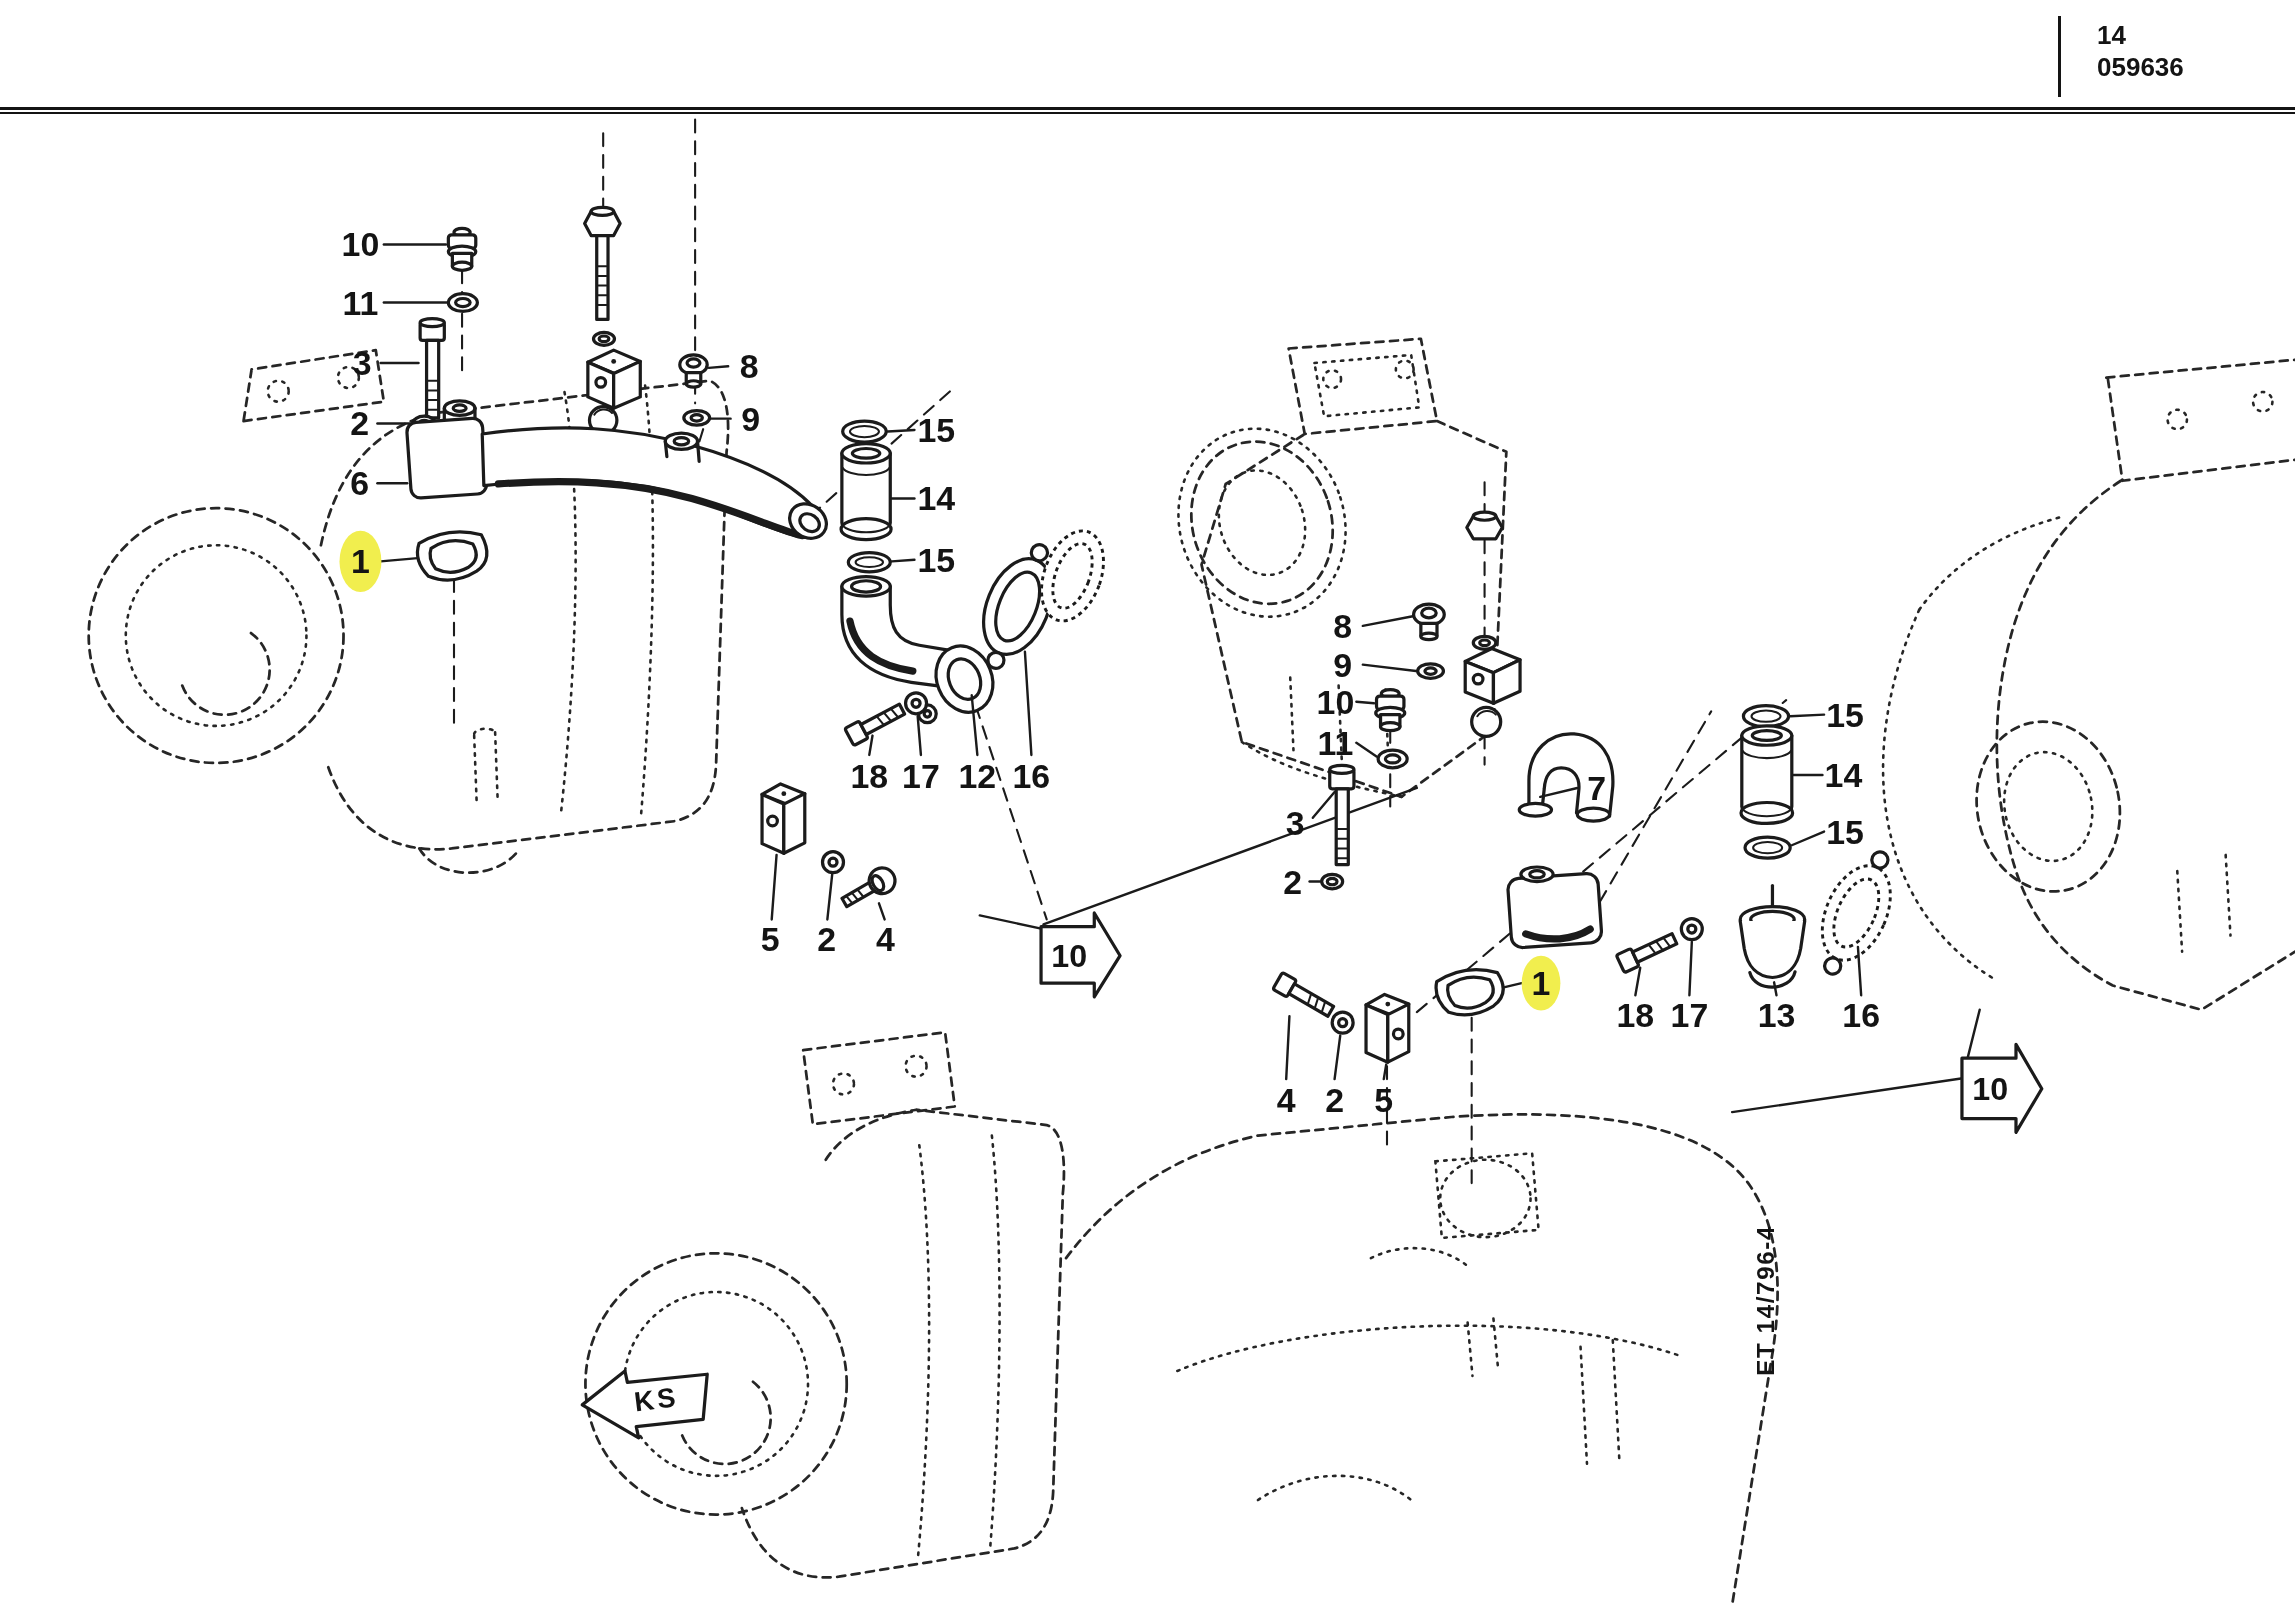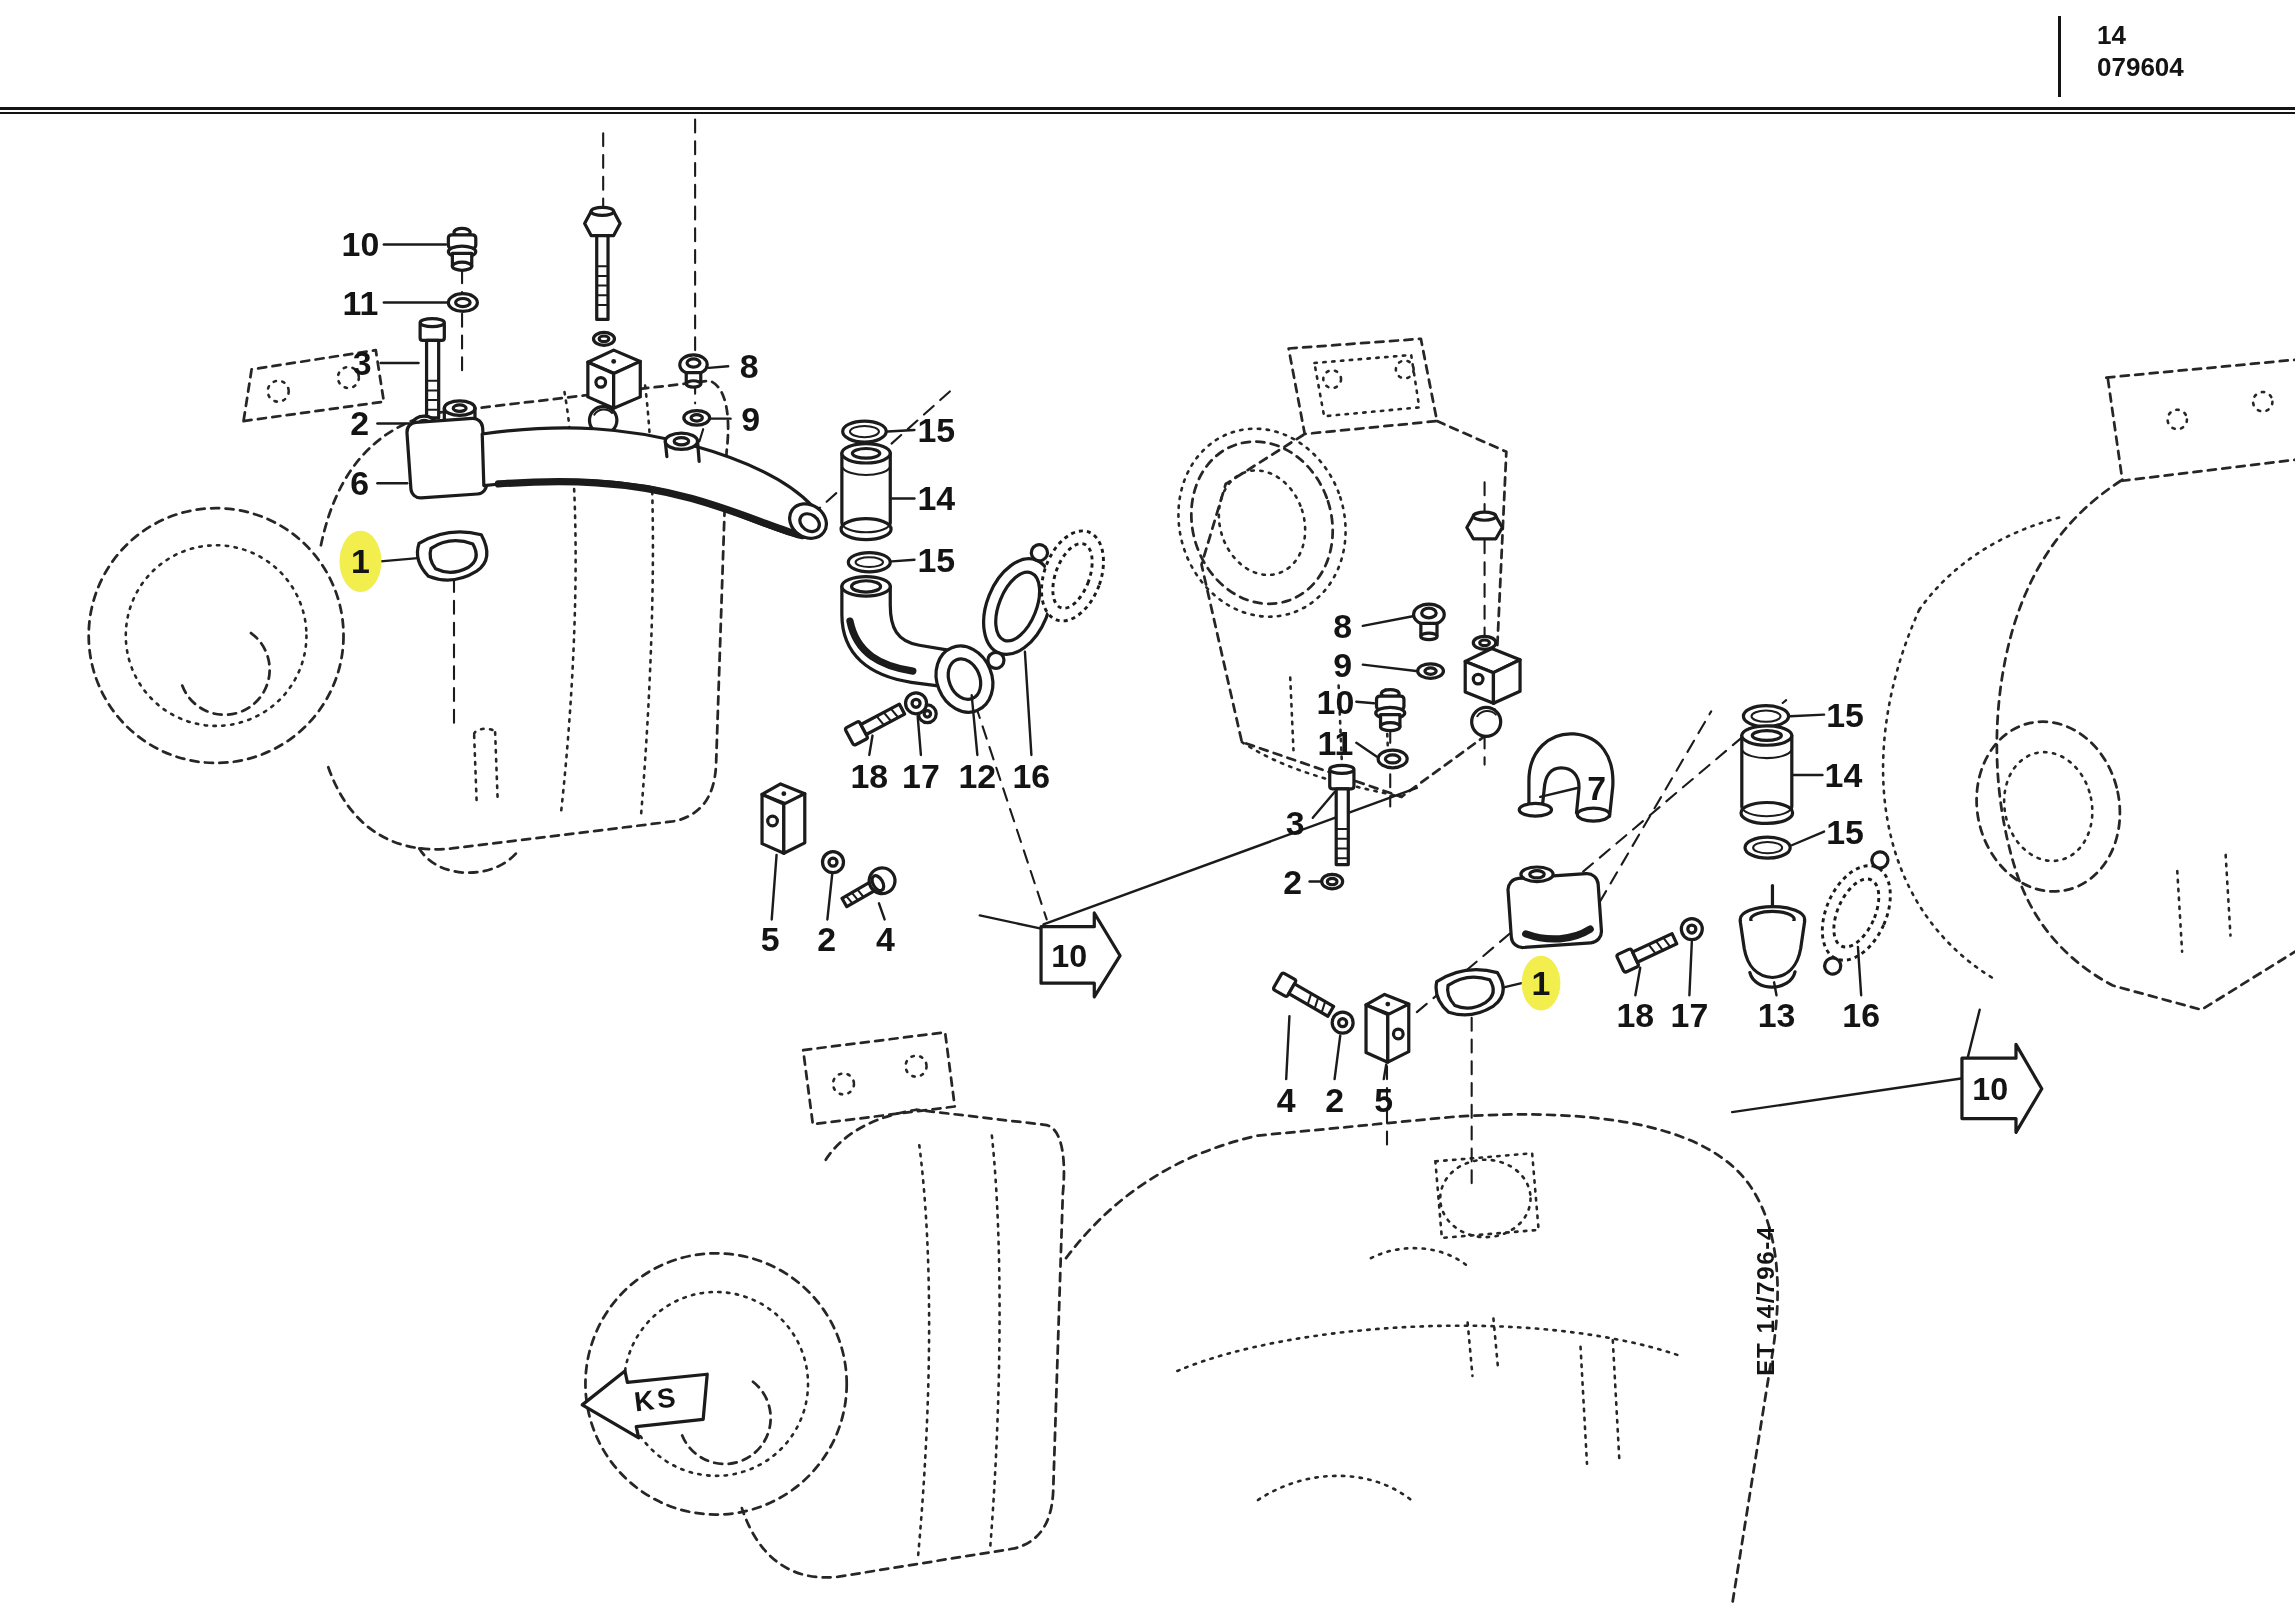--- a/index.html
+++ b/index.html
@@ -35,21 +35,21 @@
              fill:#141414;letter-spacing:2px;}
 </style>
 </head>
 <body>
 
 <div class="page">
 
   <div class="ref-divider"></div>
   <div class="pageref">
     <div>14</div>
-    <div>079604</div>
+    <div>059636</div>
   </div>
   <div class="header-rule"></div>
 
   <svg class="drawing" width="2295" height="1605" viewBox="0 0 2846 1990">
 
     <g>
       <circle class="phantom" cx="268" cy="788" r="158"></circle>
       <circle class="phantom-dot" cx="268" cy="788" r="112"></circle>
       <path class="phantom" d="M 226 850 a 56 56 0 1 0 84 -66"></path>
       <path class="phantom" d="M 398 676 C 418 580 468 530 540 512 L 880 472 C 902 480 906 520 901 560 L 888 948 C 886 990 868 1010 838 1018 L 560 1052 C 482 1060 430 1020 406 948"></path>

